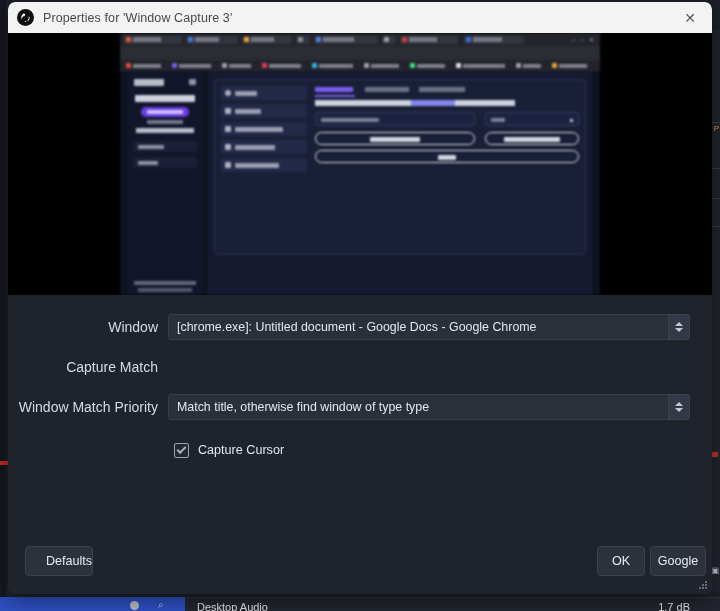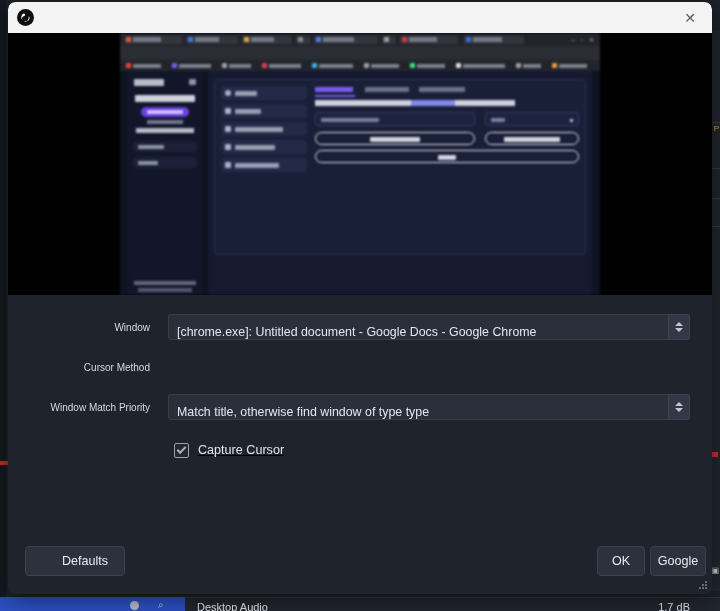--- a/index.html
+++ b/index.html
@@ -173,44 +173,44 @@
   .pv-btn .bt2 { position:absolute; left:50%; top:4px; transform:translateX(-50%);
     height:5px; background:#e6e9f2; opacity:.9; border-radius:1px; }
 
   
   .form {
     flex: 1 1 auto; background: #1f232c; position: relative;
     padding-top: 12px;
   }
   .frow { display: flex; align-items: center; height: 40px; }
   .flabel {
-    width: 160px; text-align: right; padding-right: 18px;
-    font-size: 10px; color: #d6dae2; white-space: nowrap;
+    width: 160px; text-align: right; padding-right: 10px;
+    font-size: 14px; color: #d6dae2; white-space: nowrap;
   }
   .combo {
     position: relative; flex: 1 1 auto; margin-right: 22px; height: 26px;
     background: #2a2f3a; border: 1px solid #373d4a; border-radius: 3px;
-    display: flex; align-items: flex-end; cursor: pointer;
+    display: flex; align-items: center; cursor: pointer;
   }
   .combo-text {
     padding-left: 8px; font-size: 12.4px; color: #e2e6ee;
     white-space: nowrap; overflow: hidden; text-overflow: ellipsis;
     padding-right: 30px;
   }
   .combo-arrow {
     position: absolute; right: -1px; top: -1px; width: 22px; height: 26px;
     background: #333846; border: 1px solid #3c4250; border-radius: 0 3px 3px 0;
     display: flex; flex-direction: column; align-items: center; justify-content: center;
     gap: 2px;
   }
   .chev { width: 0; height: 0; border-left: 4px solid transparent; border-right: 4px solid transparent; }
   .chev.up { border-bottom: 4px solid #c3c8d3; }
   .chev.down { border-top: 4px solid #c3c8d3; }
 
-  .checkrow { display: flex; align-items: center; height: 30px; padding-left: 166px; text-decoration: underline; }
+  .checkrow { display: flex; align-items: center; height: 30px; padding-left: 166px; }
   .cbox {
     width: 15px; height: 15px; border: 1px solid #9ba1ad; border-radius: 2px;
     background: #232830; margin-right: 9px; flex: none;
     display: flex; align-items: center; justify-content: center;
     position: relative; cursor: pointer;
   }
   .cbox .tick {
     width: 9px; height: 5px; border-left: 2px solid #a8aeba; border-bottom: 2px solid #a8aeba;
     transform: rotate(-45deg) translate(1px,-1px);
   }
@@ -220,21 +220,21 @@
   .footer {
     flex: none; height: 62px; position: relative; background: #1f232c;
   }
   .btn {
     position: absolute; height: 30px;
     background: #2c313c; border: 1px solid #3a4150; border-radius: 4px;
     color: #e6eaf1; font-size: 12.6px;
     display: flex; align-items: center; justify-content: center;
     cursor: pointer;
   }
-  .btn-defaults { left: 17px; top: 14px; width: 100px; padding-left: 20px; }
+  .btn-defaults { left: 17px; top: 14px; width: 68px; padding-left: 20px; }
   .btn-ok { right: 67px; top: 14px; width: 48px; }
   .btn-cancel { right: 6px; top: 14px; width: 56px; }
 
   .grip { position: absolute; right: 4px; bottom: 4px; width: 9px; height: 9px; }
   .grip i { position: absolute; width: 2px; height: 2px; background: #646b7a; }
 </style>
 </head>
 <body>
 
 <div class="bg-root">
@@ -263,20 +263,21 @@
 <div class="dialog">
 
   <div class="titlebar">
     <div class="app-icon">
       <svg width="13" height="13" viewBox="0 0 24 24" aria-hidden="true">
         <circle cx="12" cy="12" r="11.5" fill="#0d0d0d"></circle>
         <path d="M8.2 4.6a8.2 8.2 0 0 0-2.1 12.2 5.2 5.2 0 0 1 4.6-7.7 4.3 4.3 0 0 1 .9-3.2 5 5 0 0 0-3.4-1.3z" fill="#fff"></path>
         <path d="M17.8 9.3a5.3 5.3 0 0 1-6.1 8.6 4.4 4.4 0 0 1-2.6 1.9 8.2 8.2 0 0 0 8.7-10.5z" fill="#fff"></path>
       </svg>
     </div>
+    <div class="title-text">Properties for 'Window Capture 3'</div>
     <div class="close-btn">✕</div>
   </div>
 
   <div class="preview-wrap">
     <div class="preview-img">
 
       <div class="pv-tabs">
         <div class="pv-tab" style="left:4px;width:58px">
             <span class="fv" style="background:#e05a3a"></span>
             <span class="tx"></span>
@@ -449,21 +450,21 @@
       <div class="combo">
         <div class="combo-text">[chrome.exe]: Untitled document - Google Docs - Google Chrome</div>
         <div class="combo-arrow">
           <span class="chev up"></span>
             <span class="chev down"></span>
         </div>
       </div>
     </div>
 
     <div class="frow">
-      <div class="flabel">Cursor Method</div>
+      <div class="flabel">Capture Match</div>
     </div>
 
     <div class="frow">
       <div class="flabel">Window Match Priority</div>
       <div class="combo">
         <div class="combo-text">Match title, otherwise find window of type type</div>
         <div class="combo-arrow">
           <span class="chev up"></span>
             <span class="chev down"></span>
         </div>

